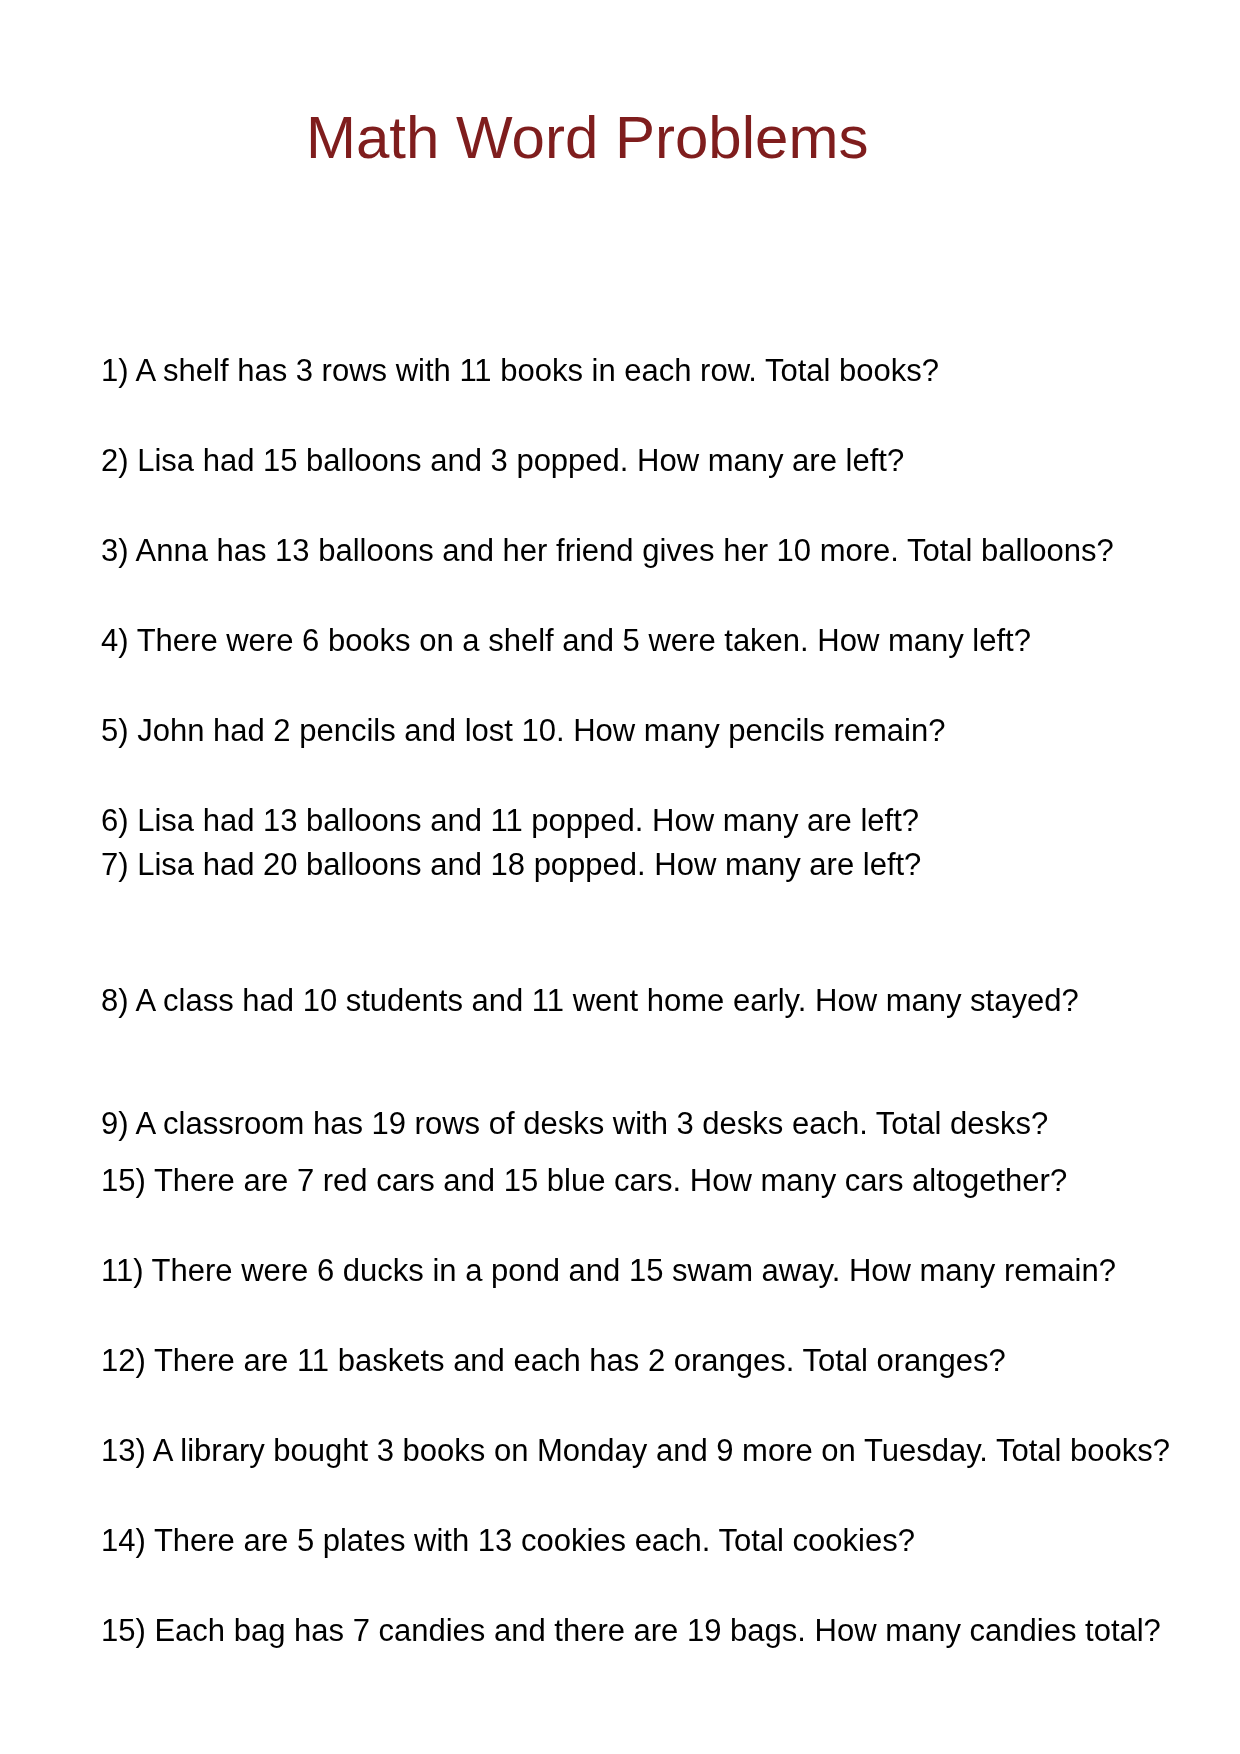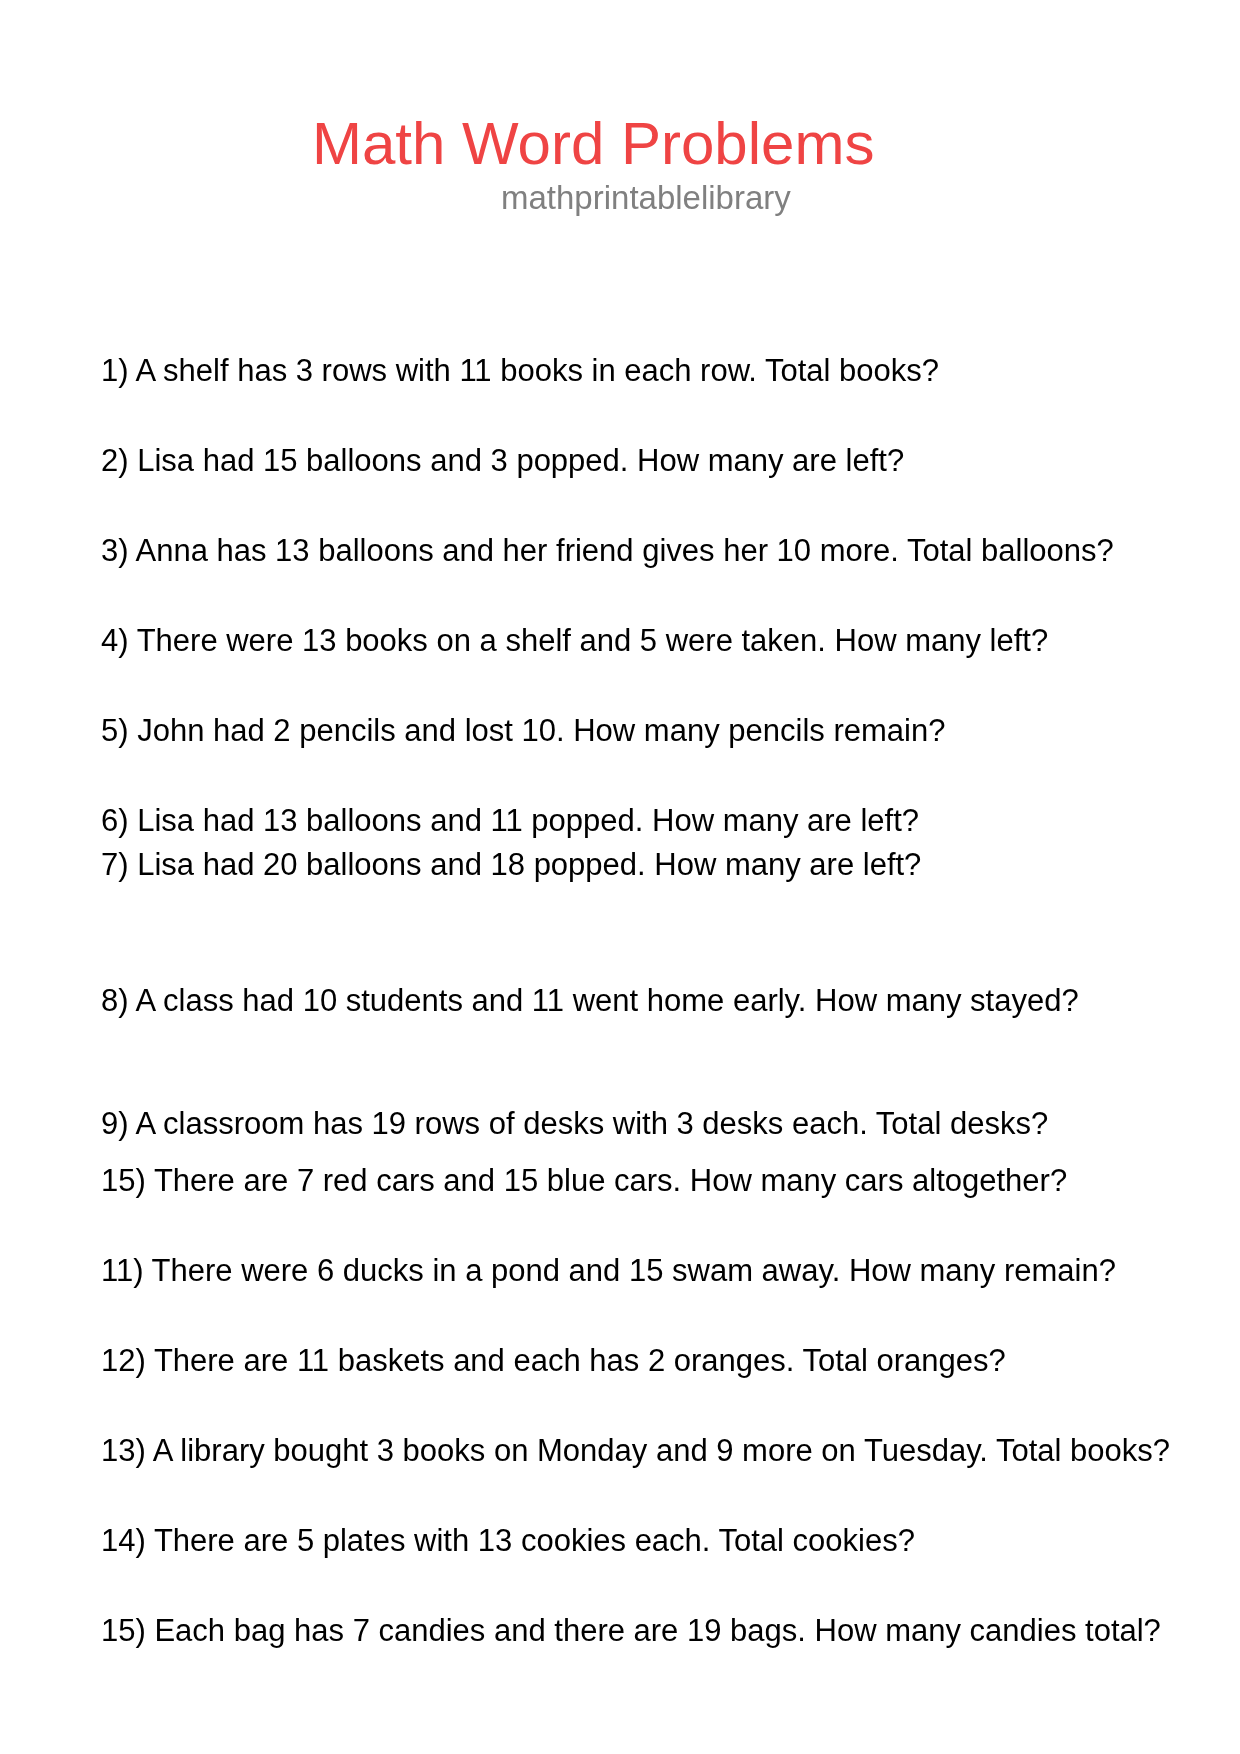--- a/index.html
+++ b/index.html
@@ -23,22 +23,22 @@
       overflow: hidden;
       background: #ffffff;
     }
     .title {
       position: absolute;
       left: 300px;
       top: 96px;
       font-size: 60px;
       line-height: 72px;
       white-space: nowrap;
-      color: #ef4444;
-      margin: 12px;
+      color: #7f1d1d;
+      margin: 6px;
       font-weight: normal;
     }
     .subtitle {
       position: absolute;
       left: 501px;
       top: 178px;
       font-size: 33px;
       line-height: 40px;
       white-space: nowrap;
       color: #808080;
@@ -58,27 +58,26 @@
       line-height: 36px;
       white-space: nowrap;
       color: #000000;
     }
   </style>
 </head>
 <body>
 
 <div class="page">
   <h1 class="title">Math Word Problems</h1>
-  <div class="subtitle">mathprintablelibrary</div>
 
   <ol class="problems">
     <li class="problem" style="top:353px"><span>1)</span> <span>A shelf has 3 rows with 11 books in each row. Total books?</span></li>
     <li class="problem" style="top:443px"><span>2)</span> <span>Lisa had 15 balloons and 3 popped. How many are left?</span></li>
     <li class="problem" style="top:533px"><span>3)</span> <span>Anna has 13 balloons and her friend gives her 10 more. Total balloons?</span></li>
-    <li class="problem" style="top:623px"><span>4)</span> <span>There were 13 books on a shelf and 5 were taken. How many left?</span></li>
+    <li class="problem" style="top:623px"><span>4)</span> <span>There were 6 books on a shelf and 5 were taken. How many left?</span></li>
     <li class="problem" style="top:713px"><span>5)</span> <span>John had 2 pencils and lost 10. How many pencils remain?</span></li>
     <li class="problem" style="top:803px"><span>6)</span> <span>Lisa had 13 balloons and 11 popped. How many are left?</span></li>
     <li class="problem" style="top:847px"><span>7)</span> <span>Lisa had 20 balloons and 18 popped. How many are left?</span></li>
     <li class="problem" style="top:983px"><span>8)</span> <span>A class had 10 students and 11 went home early. How many stayed?</span></li>
     <li class="problem" style="top:1106px"><span>9)</span> <span>A classroom has 19 rows of desks with 3 desks each. Total desks?</span></li>
     <li class="problem" style="top:1163px"><span>15)</span> <span>There are 7 red cars and 15 blue cars. How many cars altogether?</span></li>
     <li class="problem" style="top:1253px"><span>11)</span> <span>There were 6 ducks in a pond and 15 swam away. How many remain?</span></li>
     <li class="problem" style="top:1343px"><span>12)</span> <span>There are 11 baskets and each has 2 oranges. Total oranges?</span></li>
     <li class="problem" style="top:1433px"><span>13)</span> <span>A library bought 3 books on Monday and 9 more on Tuesday. Total books?</span></li>
     <li class="problem" style="top:1523px"><span>14)</span> <span>There are 5 plates with 13 cookies each. Total cookies?</span></li>

